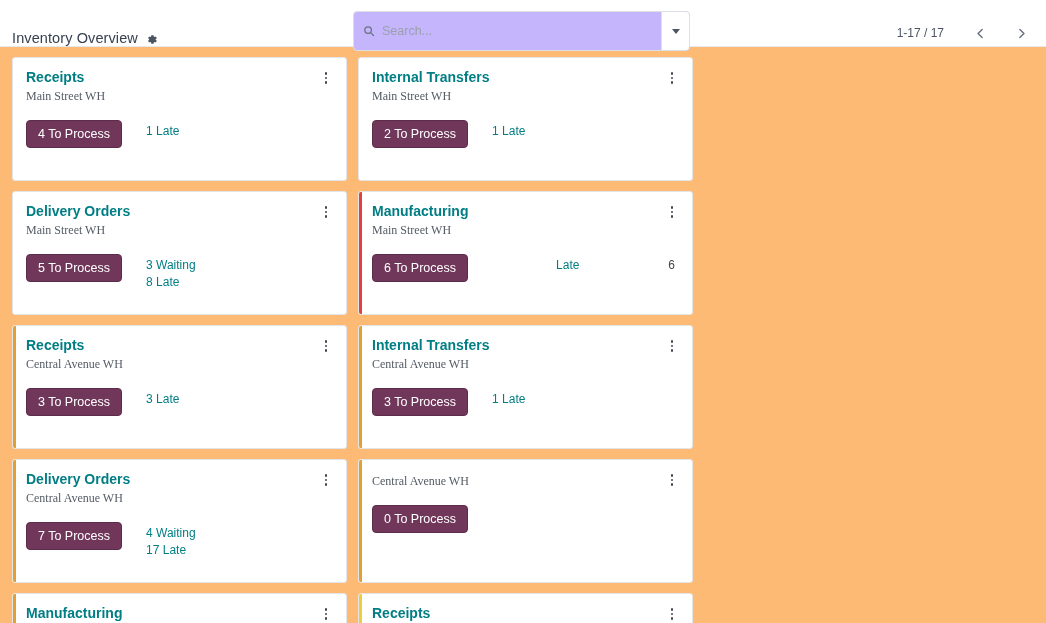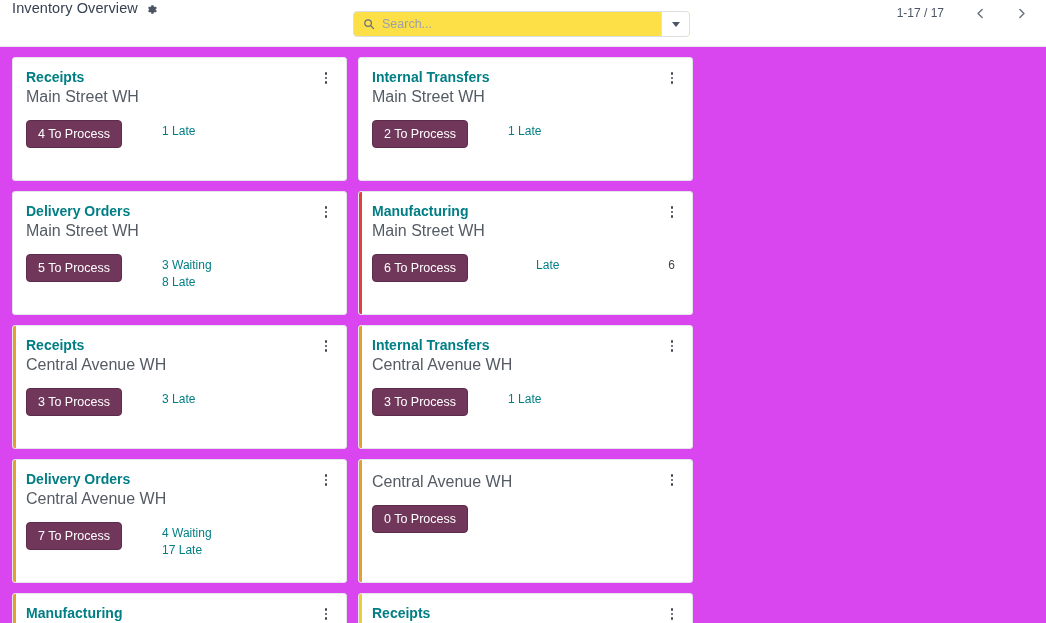--- a/index.html
+++ b/index.html
@@ -11,21 +11,21 @@
     font-family: "Liberation Sans", sans-serif;
     -webkit-font-smoothing: antialiased;
   }
 
   
   #control-panel {
     height: 47px;
     background: #ffffff;
     border-bottom: 1px solid #e7e9ed;
     display: flex;
-    align-items: flex-start;
+    align-items: flex-end;
     position: relative;
     padding: 0 12px;
   }
   .cp-left {
     display: flex;
     align-items: center;
     gap: 7px;
     flex: 0 0 auto;
   }
   #page-title {
@@ -46,24 +46,24 @@
 
   
   .cp-center {
     position: absolute;
     left: 353px;
     top: 11px;
     width: 337px;
   }
   .search-wrap {
     display: flex;
-    height: 26px;
+    height: 40px;
     border: 1px solid #dcdfe4;
     border-radius: 4px;
-    background: #fde047;
+    background: #c4b5fd;
     overflow: hidden;
   }
   .search-main {
     flex: 1;
     display: flex;
     align-items: center;
     gap: 7px;
     padding: 0 9px;
   }
   .search-icon { width: 12px; height: 12px; color: #6b7280; flex: 0 0 auto; }
@@ -111,21 +111,21 @@
     color: #6b7280;
     border-radius: 3px;
     background: transparent;
     border: 0;
     padding: 0;
   }
   .pager-btn svg { width: 13px; height: 13px; display: block; }
 
   
   #kanban-board {
-    background: #d946ef;
+    background: #fdba74;
     padding: 10px 12px 0 12px;
     display: flex;
     flex-wrap: wrap;
     gap: 10px 11px;
     align-content: flex-start;
     height: 576px;
     overflow: hidden;
   }
   .kanban-card {
     width: 335px;
@@ -158,25 +158,26 @@
   .card-title {
     font-size: 14px;
     font-weight: bold;
     color: #017e84;
     line-height: 17px;
     white-space: nowrap;
     overflow: hidden;
     text-overflow: ellipsis;
   }
   .card-subtitle {
-    font-size: 16px;
+    font-size: 12px;
     color: #545b64;
     margin-top: 3px;
     line-height: 15px;
     white-space: nowrap;
+    font-family: Liberation Serif, serif;
   }
   .kebab-icon {
     width: 14px;
     height: 16px;
     display: flex;
     flex-direction: column;
     align-items: center;
     justify-content: center;
     gap: 2px;
     cursor: pointer;
@@ -216,24 +217,23 @@
   }
   .stat-row {
     display: flex;
     font-size: 12px;
     line-height: 17px;
   }
   .stat-label {
     color: #017e84;
     cursor: pointer;
     white-space: nowrap;
-    margin-left: 16px;
   }
   .stat-row.spread { justify-content: space-between; }
-  .stat-row.spread .stat-label { margin-left: 44px; }
+  .stat-row.spread .stat-label { margin-left: 64px; }
   .stat-count {
     color: #3f4650;
     margin-left: auto;
     padding-right: 4px;
   }
 </style>
 </head>
 <body>
 
 <div id="control-panel">

